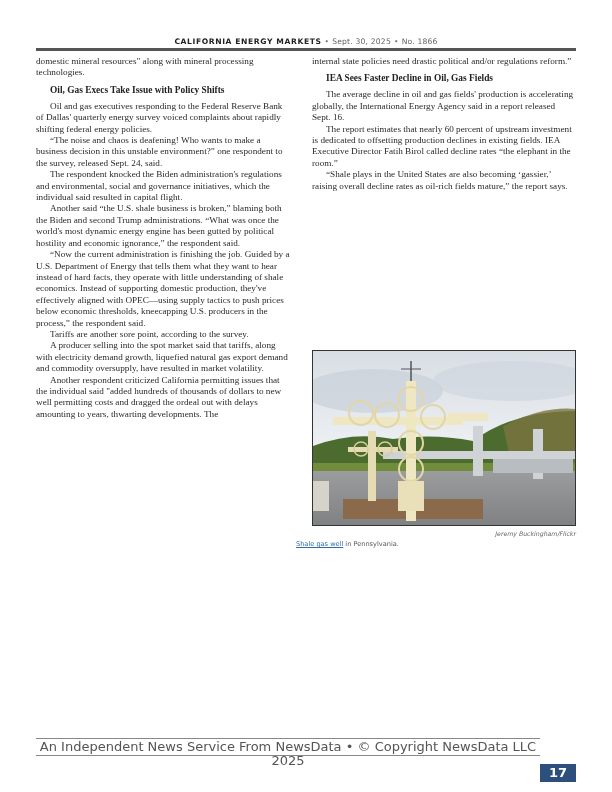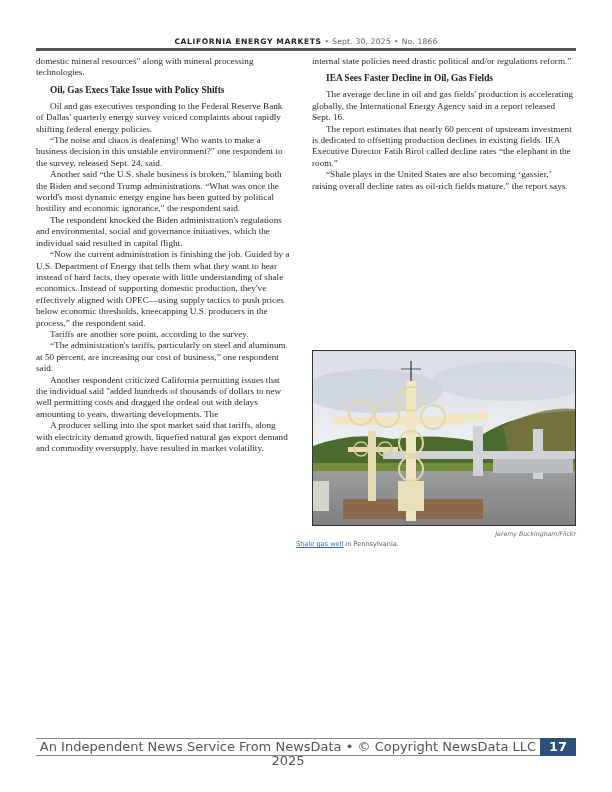--- a/index.html
+++ b/index.html
@@ -48,47 +48,46 @@
     }
     .caption .link { color: #2f6ea8; text-decoration: underline; cursor: pointer; }
 
     .footer-rule-top { position: absolute; left: 36px; top: 738px; width: 504px; height: 1px; background: #888; }
     .footer-rule-bot { position: absolute; left: 36px; top: 755px; width: 504px; height: 1px; background: #888; }
     .footer-text {
       position: absolute; left: 36px; top: 740px; width: 504px; text-align: center;
       font-family: "DejaVu Sans", sans-serif; font-size: 13px; color: #555; line-height: 14px;
     }
     .page-num {
-      position: absolute; left: 540px; top: 738px; width: 36px; height: 18px;
+      position: absolute; left: 540px; top: 764px; width: 36px; height: 18px;
       background: #2d4f7c; color: #ffffff; text-align: center;
       font-family: "DejaVu Sans", sans-serif; font-weight: bold; font-size: 13px; line-height: 18px;
     }
   </style>
 </head>
 <body>
 
 <div class="page">
 
   <div class="masthead">
     <span class="pub">CALIFORNIA ENERGY MARKETS</span><span class="sep">•</span><span class="meta">Sept. 30, 2025</span><span class="sep">•</span><span class="meta">No. 1866</span>
   </div>
   <div class="masthead-rule"></div>
 
   <div class="col left">
     <p class="noindent">domestic mineral resources" along with mineral processing technologies.</p>
     <h3>Oil, Gas Execs Take Issue with Policy Shifts</h3>
     <p>Oil and gas executives responding to the Federal Reserve Bank of Dallas' quarterly energy survey voiced complaints about rapidly shifting federal energy policies.</p>
     <p>“The noise and chaos is deafening! Who wants to make a business decision in this unstable environment?” one respondent to the survey, released Sept. 24, said.</p>
+    <p>The respondent knocked the Biden administration's regulations and environmental, social and governance initiatives, which the individual said resulted in capital flight.</p>
     <p>Another said “the U.S. shale business is broken,” blaming both the Biden and second Trump administrations. “What was once the world's most dynamic energy engine has been gutted by political hostility and economic ignorance,” the respondent said.</p>
-    <p>The respondent knocked the Biden administration's regulations and environmental, social and governance initiatives, which the individual said resulted in capital flight.</p>
     <p>“Now the current administration is finishing the job. Guided by a U.S. Department of Energy that tells them what they want to hear instead of hard facts, they operate with little understanding of shale economics. Instead of supporting domestic production, they've effectively aligned with OPEC—using supply tactics to push prices below economic thresholds, kneecapping U.S. producers in the process,” the respondent said.</p>
     <p>Tariffs are another sore point, according to the survey.</p>
-    <p>“The administration's tariffs, particularly on steel and aluminum at 50 percent, are increasing our cost of business,” one respondent said.</p>
+    <p>A producer selling into the spot market said that tariffs, along with electricity demand growth, liquefied natural gas export demand and commodity oversupply, have resulted in market volatility.</p>
     <p>Another respondent criticized California permitting issues that the individual said "added hundreds of thousands of dollars to new well permitting costs and dragged the ordeal out with delays amounting to years, thwarting developments. The</p>
-    <p>A producer selling into the spot market said that tariffs, along with electricity demand growth, liquefied natural gas export demand and commodity oversupply, have resulted in market volatility.</p>
   </div>
 
   <div class="col right">
     <p class="noindent">internal state policies need drastic political and/or regulations reform.”</p>
     <h3>IEA Sees Faster Decline in Oil, Gas Fields</h3>
     <p>The average decline in oil and gas fields' production is accelerating globally, the International Energy Agency said in a report released Sept. 16.</p>
     <p>The report estimates that nearly 60 percent of upstream investment is dedicated to offsetting production declines in existing fields. IEA Executive Director Fatih Birol called decline rates “the elephant in the room.”</p>
     <p>“Shale plays in the United States are also becoming ‘gassier,’ raising overall decline rates as oil-rich fields mature,” the report says.</p>
   </div>
 

